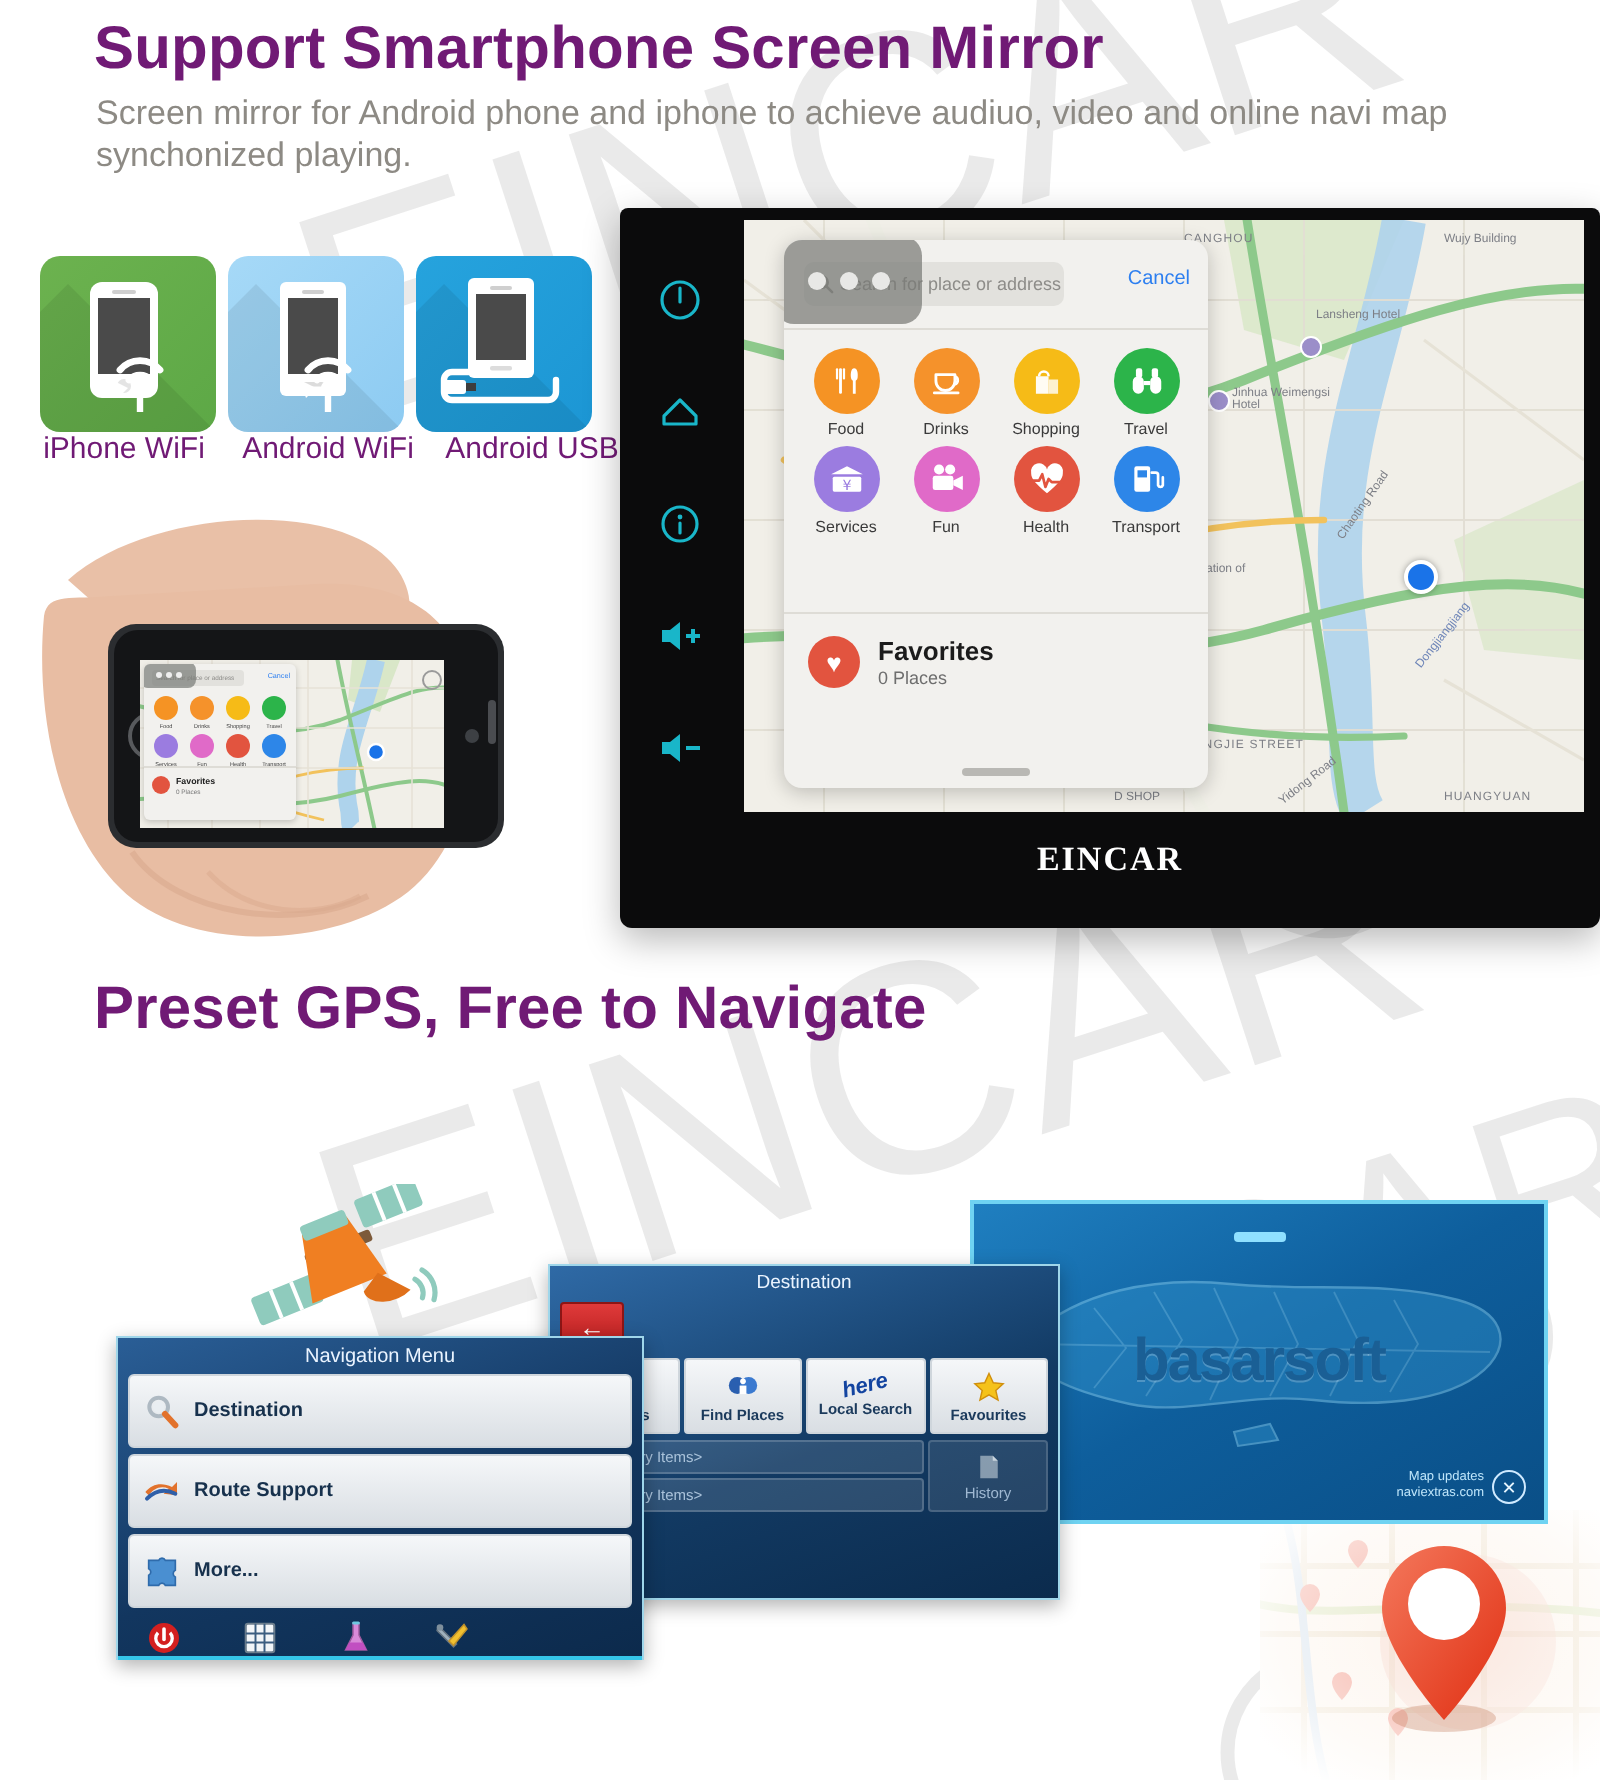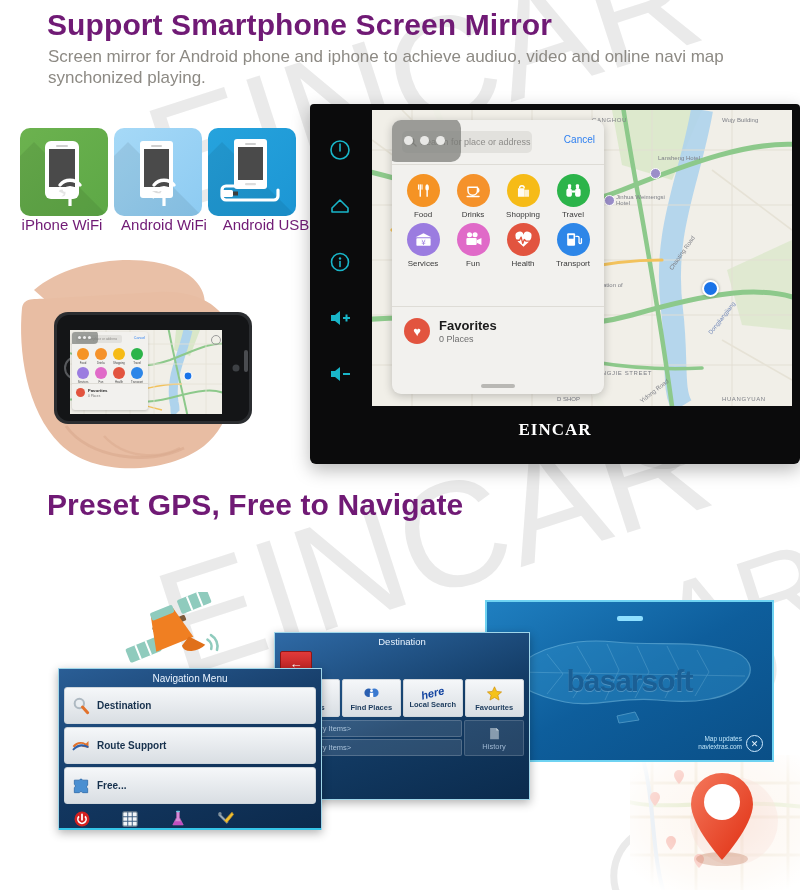--- a/index.html
+++ b/index.html
@@ -698,21 +698,21 @@
             <path d="M2 12 C6 7 12 6 18 9 L21 6 L21 14 L13 13 L16 10 C11 8 7 10 4 14 Z" fill="#e2722c"></path>
             <path d="M3 16 C8 11 14 10 20 13" fill="none" stroke="#2f5fa8" stroke-width="2.4" stroke-linecap="round"></path>
           </svg>
           <span>Route Support</span>
         </div>
         <div class="nm-item">
           <svg width="20" height="20" viewBox="0 0 24 24">
             <path d="M4 5 h6 a2.2 2.2 0 0 1 4 0 h6 v6 a2.2 2.2 0 0 0 0 4 v5 h-6 a2.2 2.2 0 0 0 -4 0 H4 v-6
                      a2.2 2.2 0 0 0 0 -4 Z" fill="#4a8fd1" stroke="#2f6bab" stroke-width="1"></path>
           </svg>
-          <span>Free...</span>
+          <span>More...</span>
         </div>
       </div>
     </div>
     <div class="nm-bar">
       <svg class="bi" viewBox="0 0 24 24">
         <circle cx="12" cy="12" r="10" fill="#d32020"></circle>
         <path d="M12 6 v7" stroke="#fff" stroke-width="2.4" stroke-linecap="round"></path>
         <path d="M8 8.5 a5.5 5.5 0 1 0 8 0" fill="none" stroke="#fff" stroke-width="2.2"></path>
       </svg>
       <svg class="bi" viewBox="0 0 24 24">

